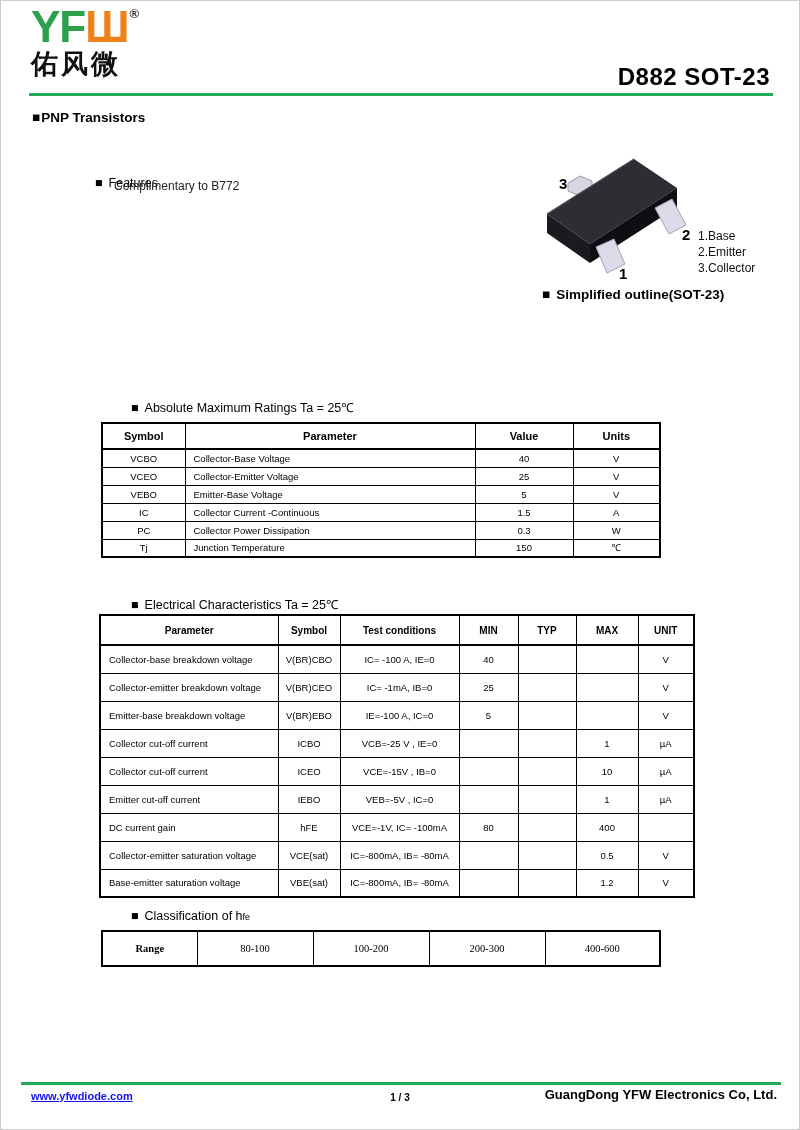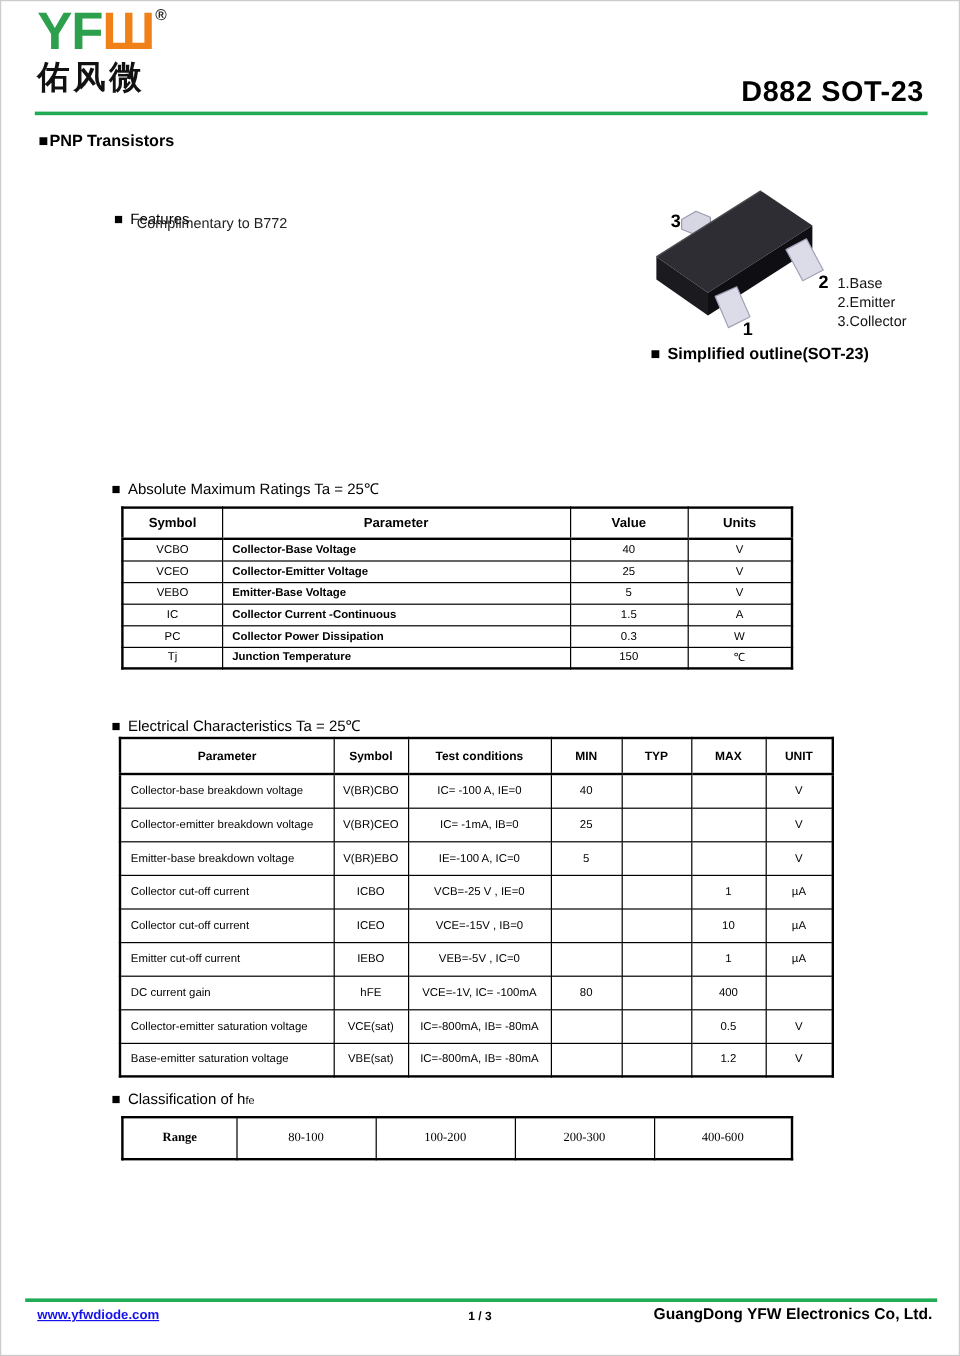--- a/index.html
+++ b/index.html
@@ -31,21 +31,21 @@
   .features-title .bullet { margin-right: 6px; }
   .features-item { position: absolute; left: 113px; top: 178px; font-size: 12px; color: #222; }
 
   
   .figure { position: absolute; left: 533px; top: 146px; width: 170px; height: 140px; }
   .pin-legend { position: absolute; left: 697px; top: 227px; font-size: 12px; line-height: 16px; color: #111; }
   .outline-caption { position: absolute; left: 541px; top: 286px; font-size: 13.5px; font-weight: bold; }
   .outline-caption .bullet { margin-right: 6px; }
 
   
-  .sec-title { position: absolute; font-size: 12.5px; }
+  .sec-title { position: absolute; font-size: 12.5px; margin-left: 38px; }
   .sec-title .bullet { margin-right: 6px; }
   #abs-title  { left: 92px; top: 398px; }
   #elec-title { left: 92px; top: 595px; }
   #hfe-title  { left: 92px; top: 908px; }
   .sub { font-size: 9px; }
 
   
   table { border-collapse: collapse; table-layout: fixed; background: #fff; }
   th, td {
     border: 1px solid #000;
@@ -54,21 +54,21 @@
     padding: 0 4px;
     overflow: hidden;
     white-space: nowrap;
     font-weight: normal;
   }
   th { font-weight: bold; }
 
   #abs-table { position: absolute; left: 100px; top: 421px; width: 558px; border: 2px solid #000; }
   #abs-table th { height: 26px; font-size: 11px; }
   #abs-table td { height: 18px; }
-  #abs-table tr > td:nth-child(2) { text-align: left; padding-left: 8px; font-weight: bold; }
+  #abs-table tr > td:nth-child(2) { text-align: left; padding-left: 8px; }
   #abs-table thead th { border-bottom: 2px solid #000; }
 
   #elec-table { position: absolute; left: 98px; top: 613px; width: 594px; border: 2px solid #000; }
   #elec-table th { height: 30px; font-size: 10px; }
   #elec-table td { height: 28px; }
   #elec-table tr > td:first-child { text-align: left; padding-left: 8px; }
   #elec-table thead th { border-bottom: 2px solid #000; }
 
   #hfe-table { position: absolute; left: 100px; top: 929px; width: 558px; border: 2px solid #000; }
   #hfe-table th, #hfe-table td { height: 35px; font-size: 10.5px; font-family: Liberation Serif, serif; }

